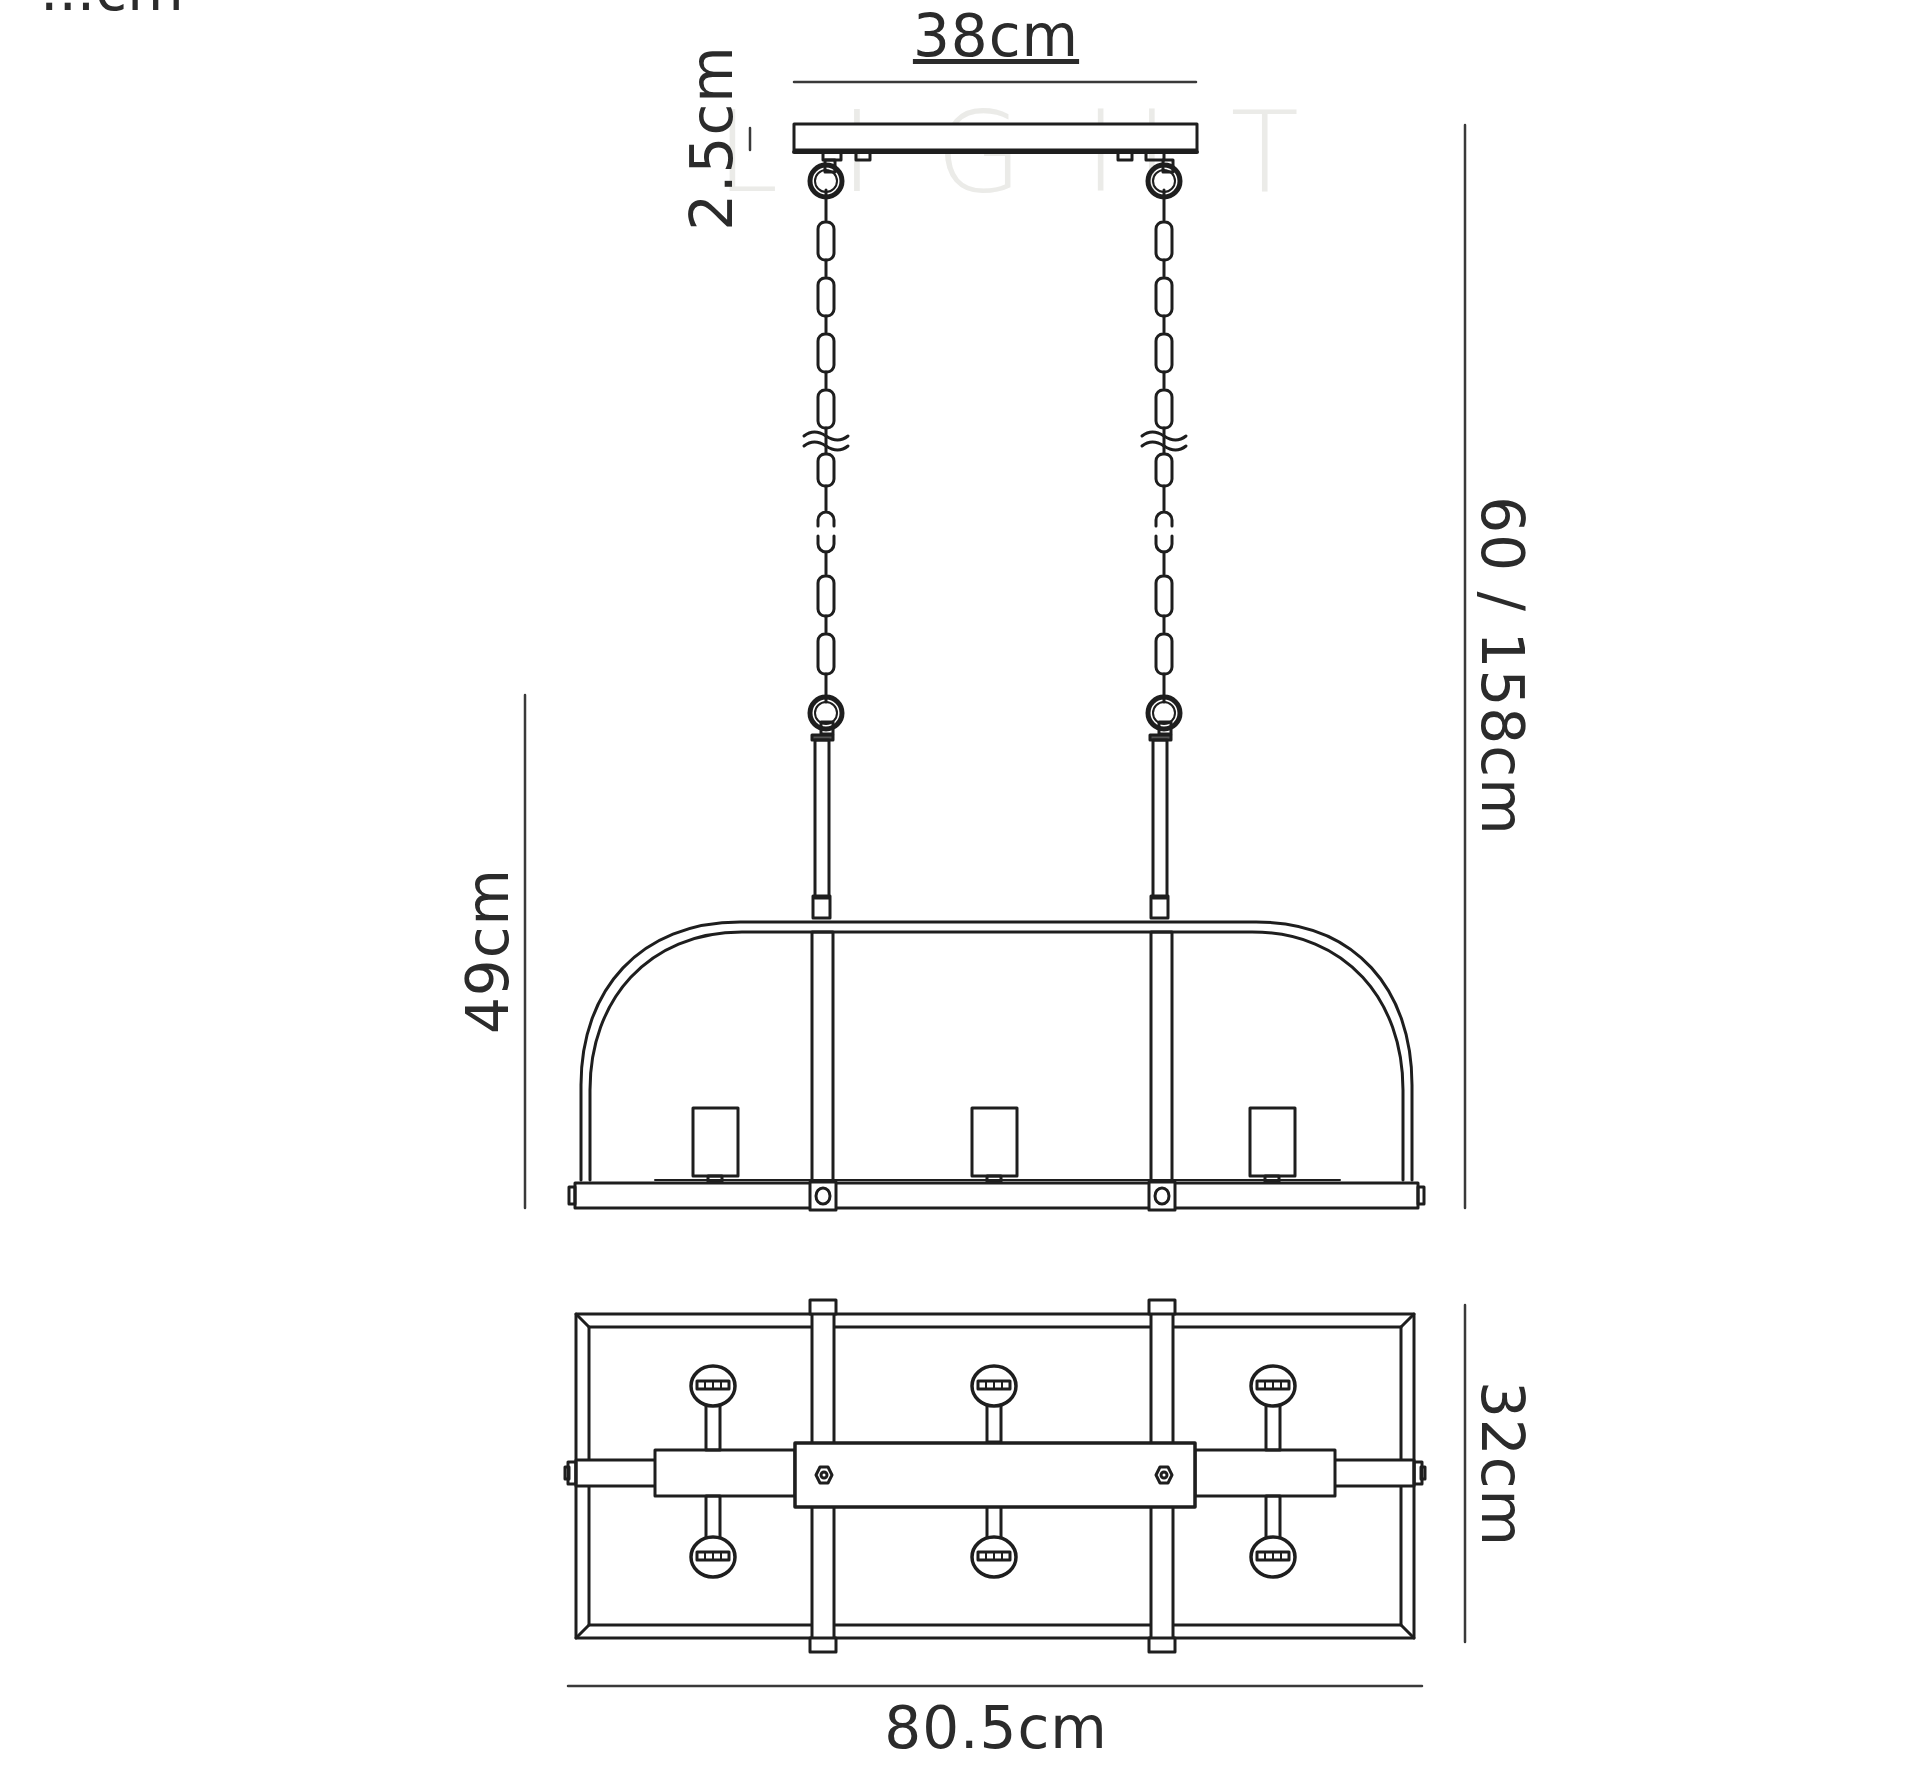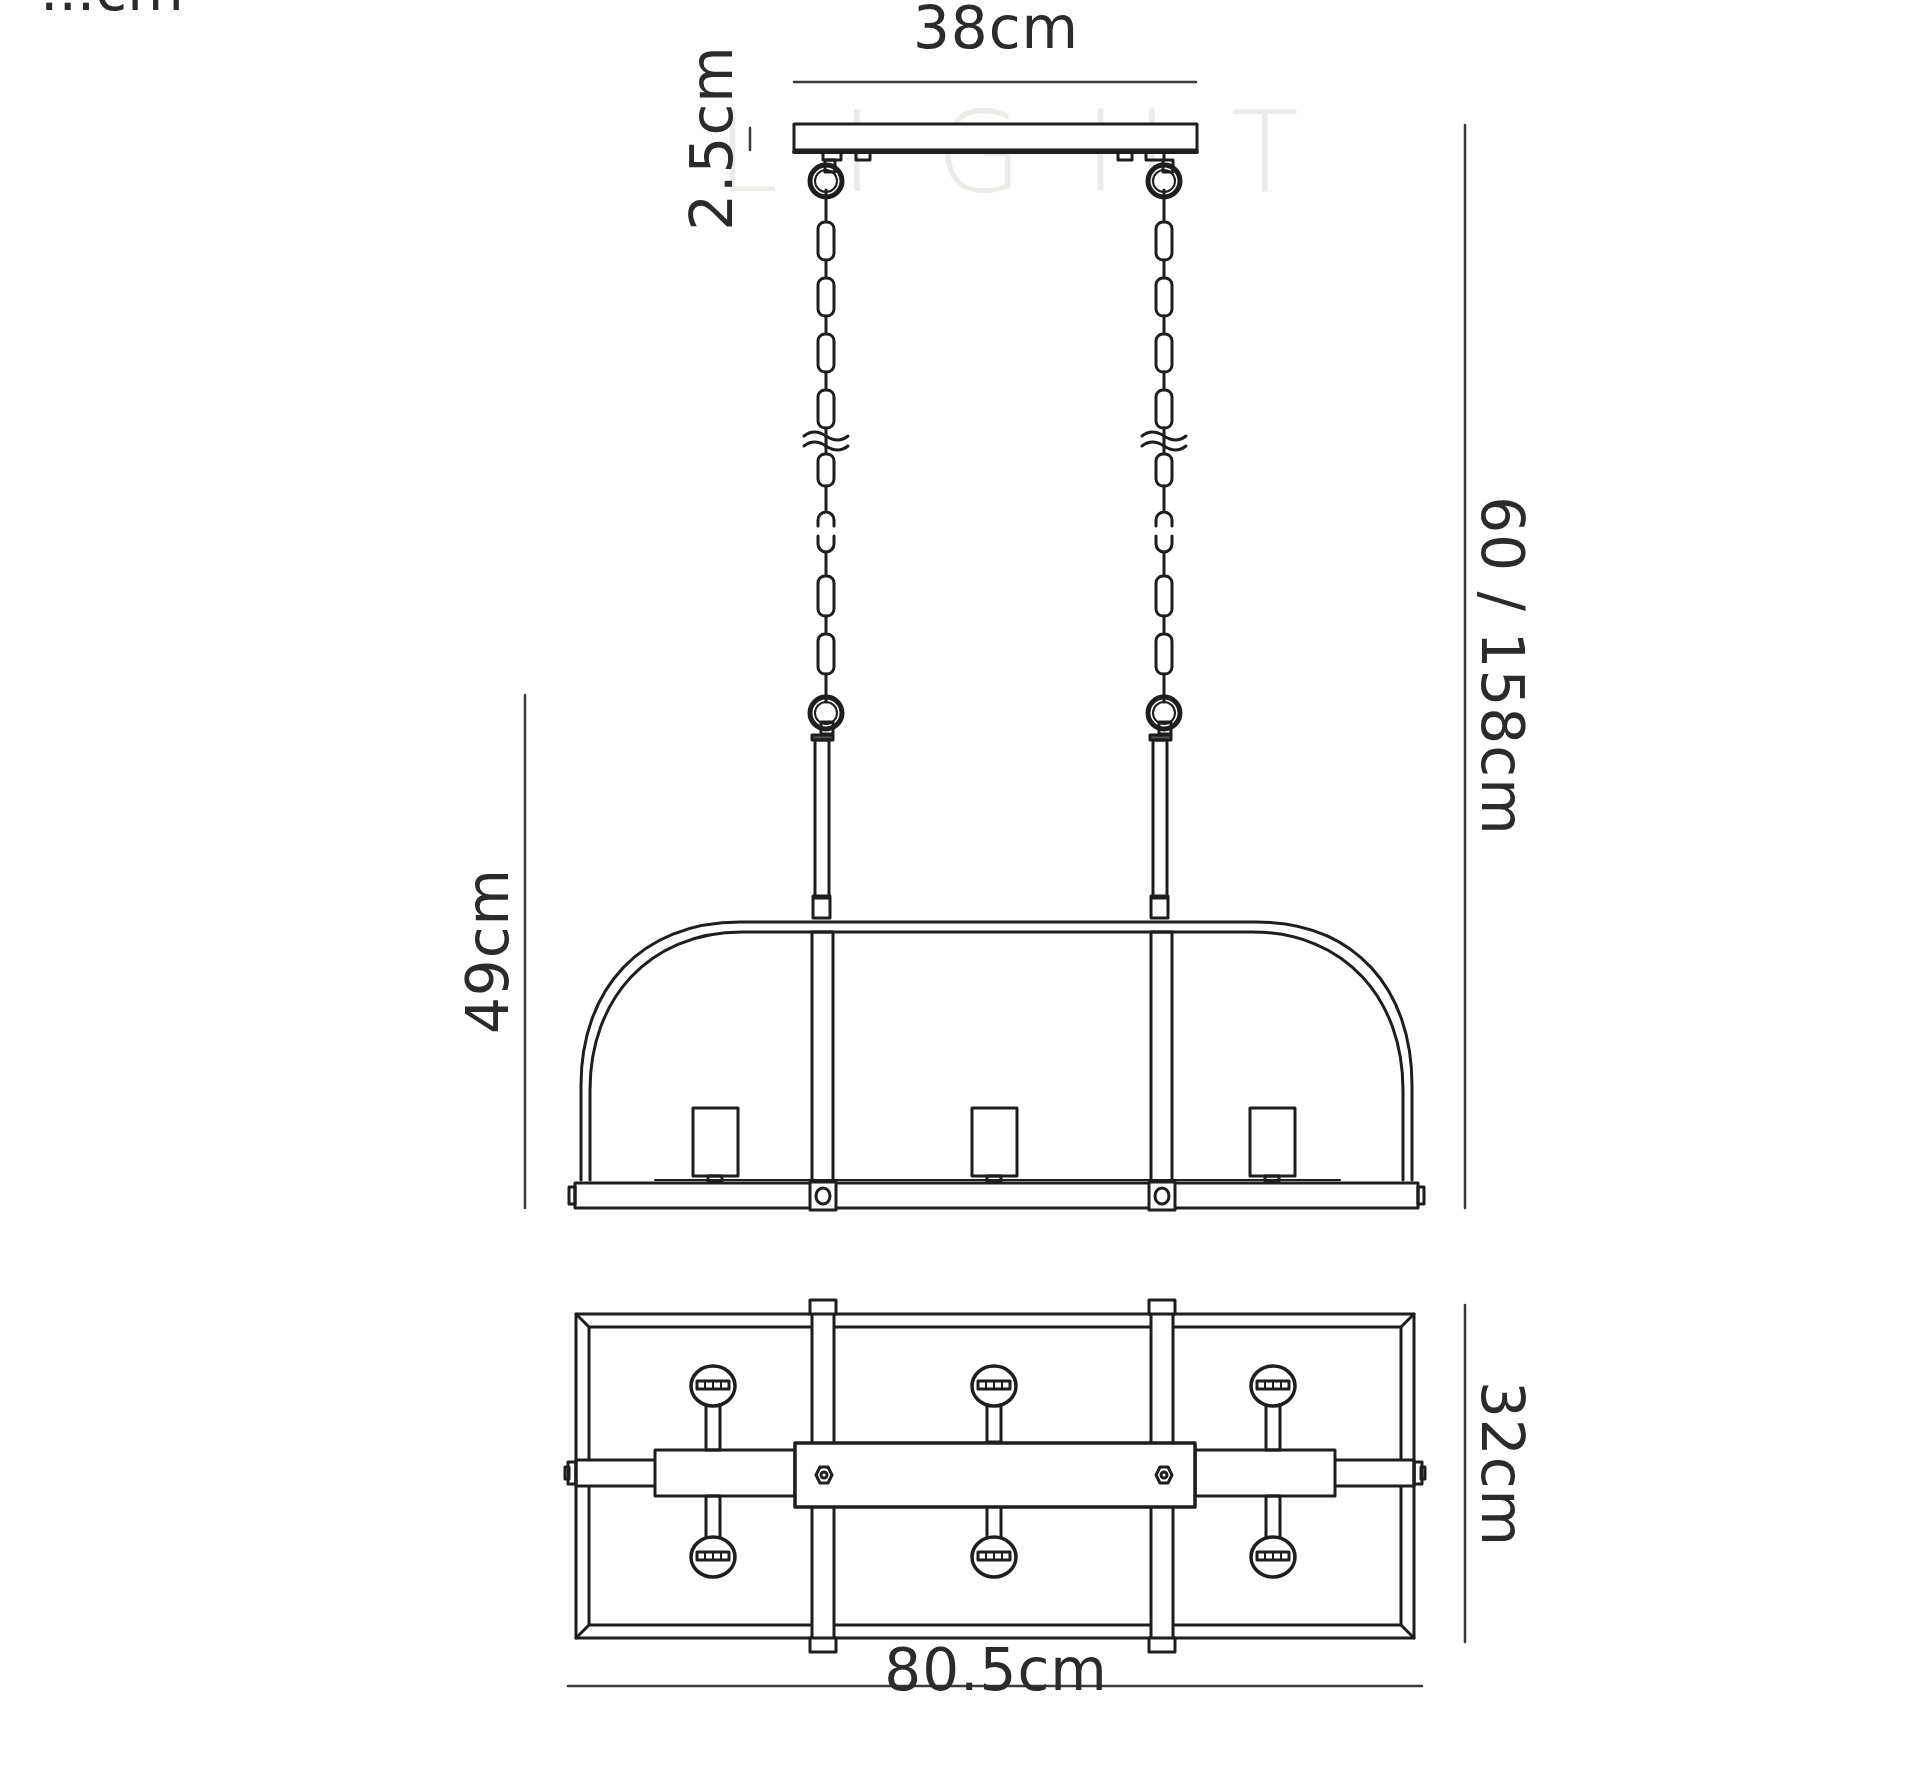--- a/index.html
+++ b/index.html
@@ -164,20 +164,20 @@
         </g>
         <use href="#holder-top" x="281"></use>
         <use href="#holder-top" x="560"></use>
         <use href="#holder-top" y="171"></use>
         <use href="#holder-top" x="281" y="171"></use>
         <use href="#holder-top" x="560" y="171"></use>
       </g>
     </g>
   </svg>
 
-  <div class="lbl center" style="left:996px; top:28px;">38cm</div>
+  <div class="lbl center" style="left:996px; top:36px;text-decoration:underline;">38cm</div>
   <div class="lbl rot-ccw" style="left:712px; top:138px;">2.5cm</div>
   <div class="lbl rot-ccw" style="left:488px; top:951px;">49cm</div>
   <div class="lbl rot-cw" style="left:1502px; top:666px;">60 / 158cm</div>
   <div class="lbl rot-cw" style="left:1502px; top:1464px;">32cm</div>
-  <div class="lbl center" style="left:996px; top:1670px;">80.5cm</div>
+  <div class="lbl center" style="left:996px; top:1728px;">80.5cm</div>
 
 </div>
 
 </body></html>

